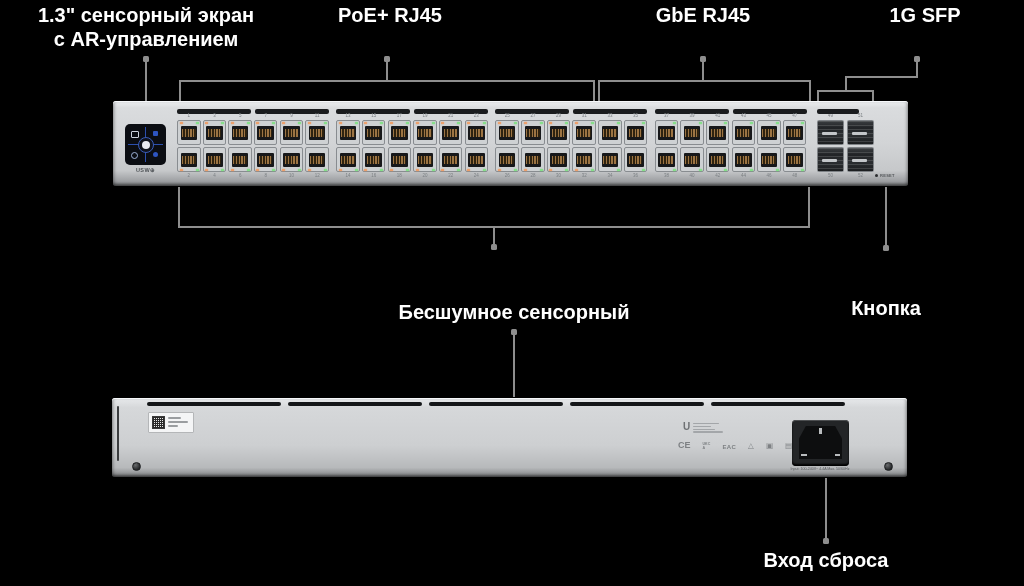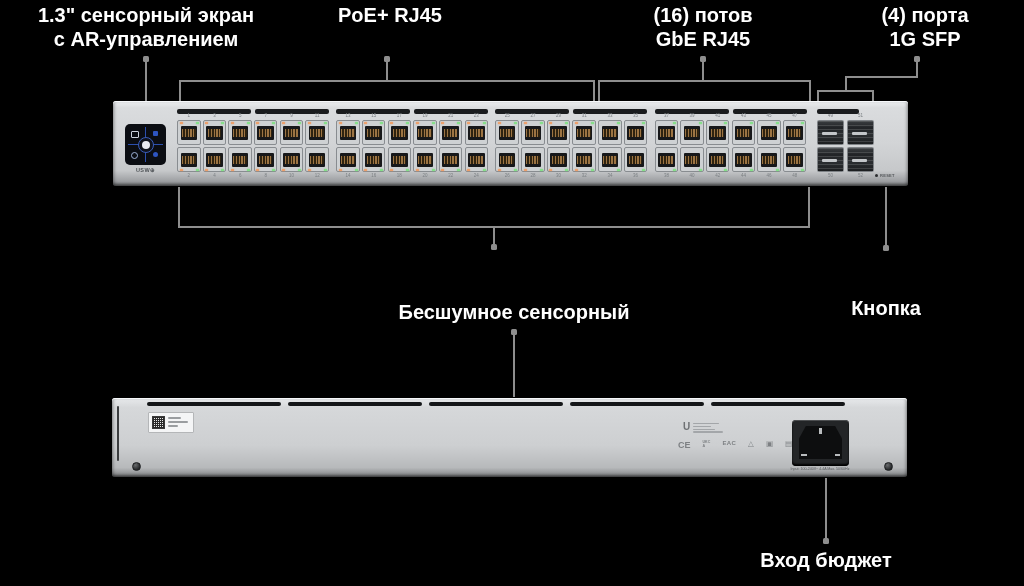--- a/index.html
+++ b/index.html
@@ -57,21 +57,21 @@
   .qrlabel{position:absolute;left:36px;top:14px;width:44px;height:19px;background:#f4f5f6;
            border:0.5px solid #b4b6b8;border-radius:1px;}
   .qr{position:absolute;left:3px;top:3px;width:13px;height:13px;border:1px solid #3a3a3a;box-sizing:border-box;
       background:repeating-linear-gradient(0deg,#2a2a2a 0 1px,transparent 1px 2px),
                  repeating-linear-gradient(90deg,#2a2a2a 0 1px,#e9e9e9 1px 2px);}
   .qbar{position:absolute;height:1.8px;background:#9a9da0;border-radius:1px;}
   .ulogo-row{position:absolute;left:571px;top:24px;display:flex;gap:3px;align-items:flex-start;}
   .ulogo{font-size:10px;line-height:10px;font-weight:700;color:#6e7174;}
   .addr{display:flex;flex-direction:column;gap:1.6px;padding-top:1px;}
   .abar{height:1.2px;background:#a3a6a9;border-radius:1px;}
-  .marks{position:absolute;left:566px;top:42px;display:flex;align-items:flex-start;gap:12px;color:#7d8083;}
+  .marks{position:absolute;left:566px;top:42px;display:flex;align-items:flex-end;gap:12px;color:#7d8083;}
   .mk-ce{font-size:9px;font-weight:700;}
   .mk-ukca{font-size:3.6px;line-height:4px;font-weight:700;width:8px;word-break:break-all;}
   .mk-eac{font-size:6px;font-weight:700;letter-spacing:.3px;}
   .mk-gl{font-size:7.5px;line-height:8px;}
   .inlet{position:absolute;left:680px;top:22px;width:57px;height:46px;background:#232527;border-radius:4px;
          box-shadow:inset 0 1px 0 #4c4e50, inset 0 -2px 2px #000;}
   .inlet-cut{position:absolute;left:7px;top:6px;right:7px;bottom:7px;background:#0d0e0f;
              clip-path:polygon(16% 0,84% 0,100% 38%,100% 100%,0 100%,0 38%);}
   .pin-g{position:absolute;left:50%;top:8px;width:2.5px;height:6px;margin-left:-1.25px;background:#b9bcbe;}
   .pin-l{position:absolute;left:9px;bottom:10px;width:5.5px;height:2.5px;background:#b9bcbe;}
@@ -86,32 +86,30 @@
 <div class="canvas">
 
   <div class="callout" style="left:6px;top:3px;width:280px;">
     <div>1.3" сенсорный экран</div>
     <div>с AR-управлением</div>
   </div>
   <div class="callout" style="left:290px;top:3px;width:200px;">
     <div>PoE+ RJ45</div>
   </div>
   <div class="callout" style="left:603px;top:3px;width:200px;">
-    <div>(16) потов</div>
     <div>GbE RJ45</div>
   </div>
   <div class="callout" style="left:826px;top:3px;width:198px;">
-    <div>(4) порта</div>
     <div>1G SFP</div>
   </div>
   <div class="callout" style="left:364px;top:300px;width:300px;">Бесшумное сенсорный</div>
   <div class="callout" style="left:826px;top:253px;width:120px;margin-top:43px;">
     <div>Кнопка</div>
   </div>
-  <div class="callout" style="left:676px;top:548px;width:300px;">Вход бюджет</div>
+  <div class="callout" style="left:676px;top:548px;width:300px;">Вход сброса</div>
 
   <div class="cdot" style="left:143px;top:56px;"></div>
   <div class="cline" style="left:145px;top:61px;width:2px;height:40px;"></div>
 
   <div class="cdot" style="left:384px;top:56px;"></div>
   <div class="cline" style="left:386px;top:61px;width:2px;height:21px;"></div>
   <div class="cline" style="left:179px;top:80px;width:416px;height:2px;"></div>
   <div class="cline" style="left:179px;top:80px;width:2px;height:21px;"></div>
   <div class="cline" style="left:593px;top:80px;width:2px;height:21px;"></div>
 

